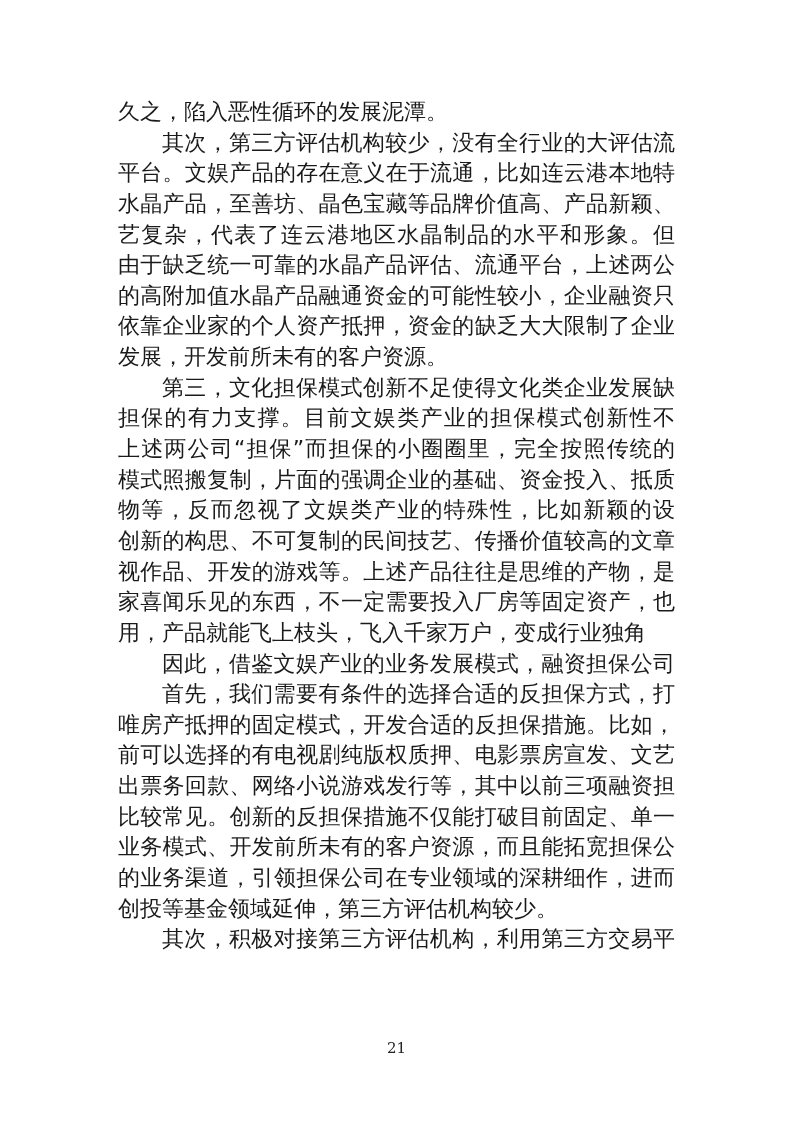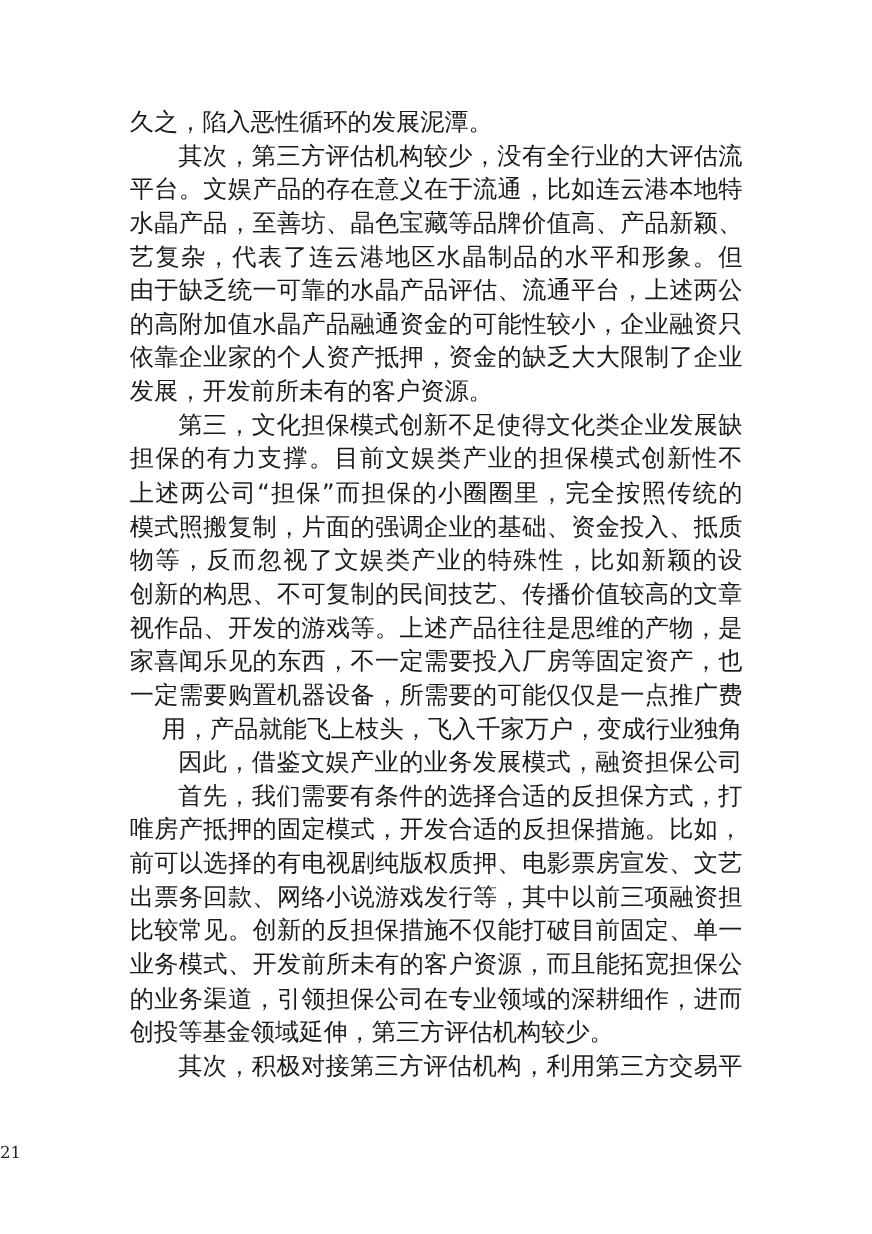--- a/index.html
+++ b/index.html
@@ -32,28 +32,29 @@
   .justify {
     text-align: justify;
     text-align-last: justify;
   }
   
   .indent {
     padding-left: 44px;
   }
   
   .para-end {
-    text-align: right;
+    text-align: left;
     text-align-last: left;
   }
   .page-num {
     position: absolute;
     top: 1038px;
     left: 0;
     width: 793px;
+    text-align: center;
     font-family: "DejaVu Serif", serif;
     font-size: 15px;
     line-height: 20px;
     color: #222222;
   }
 </style>
 </head>
 <body>
 
 <div class="page">
@@ -69,21 +70,20 @@
     <div class="line justify">依靠企业家的个人资产抵押，资金的缺乏大大限制了企业的</div>
     <div class="line para-end">发展，开发前所未有的客户资源。</div>
     <div class="line indent justify">第三，文化担保模式创新不足使得文化类企业发展缺乏</div>
     <div class="line justify">担保的有力支撑。目前文娱类产业的担保模式创新性不足，</div>
     <div class="line justify">上述两公司“担保”而担保的小圈圈里，完全按照传统的</div>
     <div class="line justify">模式照搬复制，片面的强调企业的基础、资金投入、抵质押</div>
     <div class="line justify">物等，反而忽视了文娱类产业的特殊性，比如新颖的设计、</div>
     <div class="line justify">创新的构思、不可复制的民间技艺、传播价值较高的文章影</div>
     <div class="line justify">视作品、开发的游戏等。上述产品往往是思维的产物，是大</div>
     <div class="line justify">家喜闻乐见的东西，不一定需要投入厂房等固定资产，也不</div>
-    <div class="line justify">一定需要购置机器设备，所需要的可能仅仅是一点推广费</div>
     <div class="line para-end">用，产品就能飞上枝头，飞入千家万户，变成行业独角兽。</div>
     <div class="line indent justify">因此，借鉴文娱产业的业务发展模式，融资担保公司在</div>
     <div class="line indent justify">首先，我们需要有条件的选择合适的反担保方式，打破</div>
     <div class="line justify">唯房产抵押的固定模式，开发合适的反担保措施。比如，目</div>
     <div class="line justify">前可以选择的有电视剧纯版权质押、电影票房宣发、文艺演</div>
     <div class="line justify">出票务回款、网络小说游戏发行等，其中以前三项融资担保</div>
     <div class="line justify">比较常见。创新的反担保措施不仅能打破目前固定、单一的</div>
     <div class="line justify">业务模式、开发前所未有的客户资源，而且能拓宽担保公司</div>
     <div class="line justify">的业务渠道，引领担保公司在专业领域的深耕细作，进而向</div>
     <div class="line para-end">创投等基金领域延伸，第三方评估机构较少。</div>

